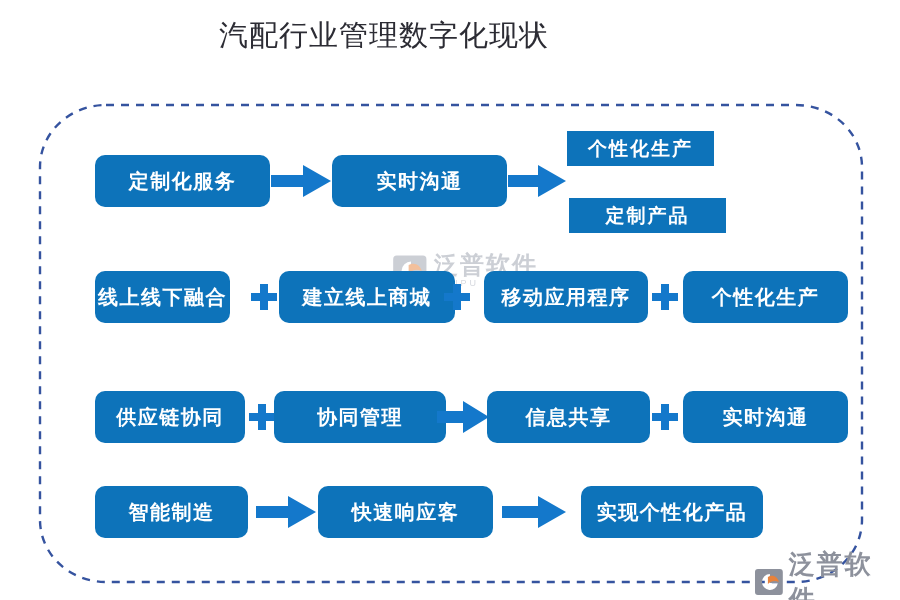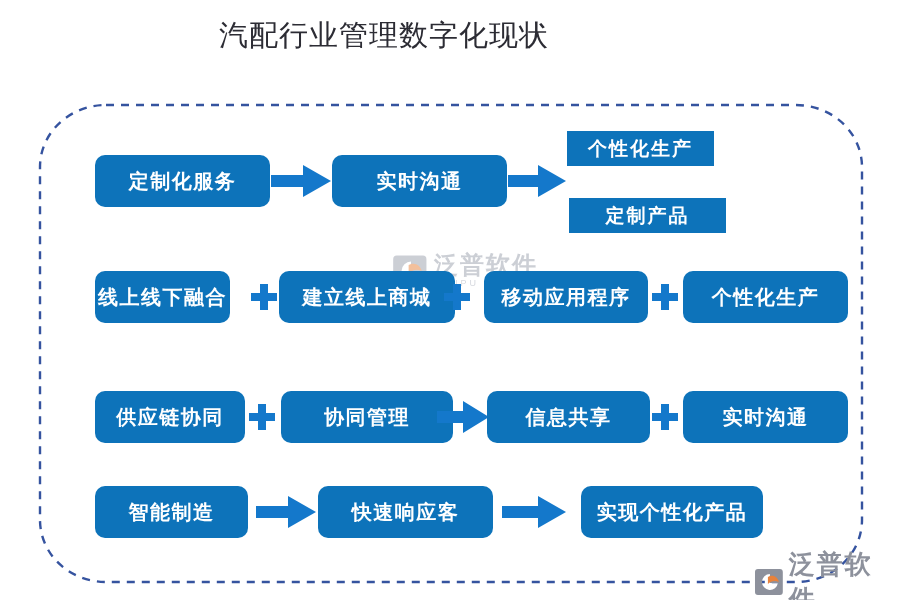--- a/index.html
+++ b/index.html
@@ -96,21 +96,21 @@
   </div>
 
   <div class="box" style="left:95px;top:391px;width:150px">
     <span>供应链协同</span>
   </div>
   <span class="connector" style="left:249px;top:404px">
     <svg width="26" height="26" viewBox="0 0 26 26">
         <path fill="#1478cb" d="M9,0 h8 v9 h9 v8 h-9 v9 h-8 v-9 h-9 v-8 h9 z"></path>
       </svg>
   </span>
-  <div class="box" style="left:281px;top:391px;width:172px">
+  <div class="box" style="left:274px;top:391px;width:172px">
     <span>协同管理</span>
   </div>
   <span class="connector" style="left:437px;top:401px">
     <svg width="52" height="32" viewBox="0 0 52 32">
         <path fill="#1478cb" d="M0,10 H26 V0 L52,16 26,32 V22 H0 Z"></path>
       </svg>
   </span>
   <div class="box" style="left:487px;top:391px;width:163px">
     <span>信息共享</span>
   </div>

